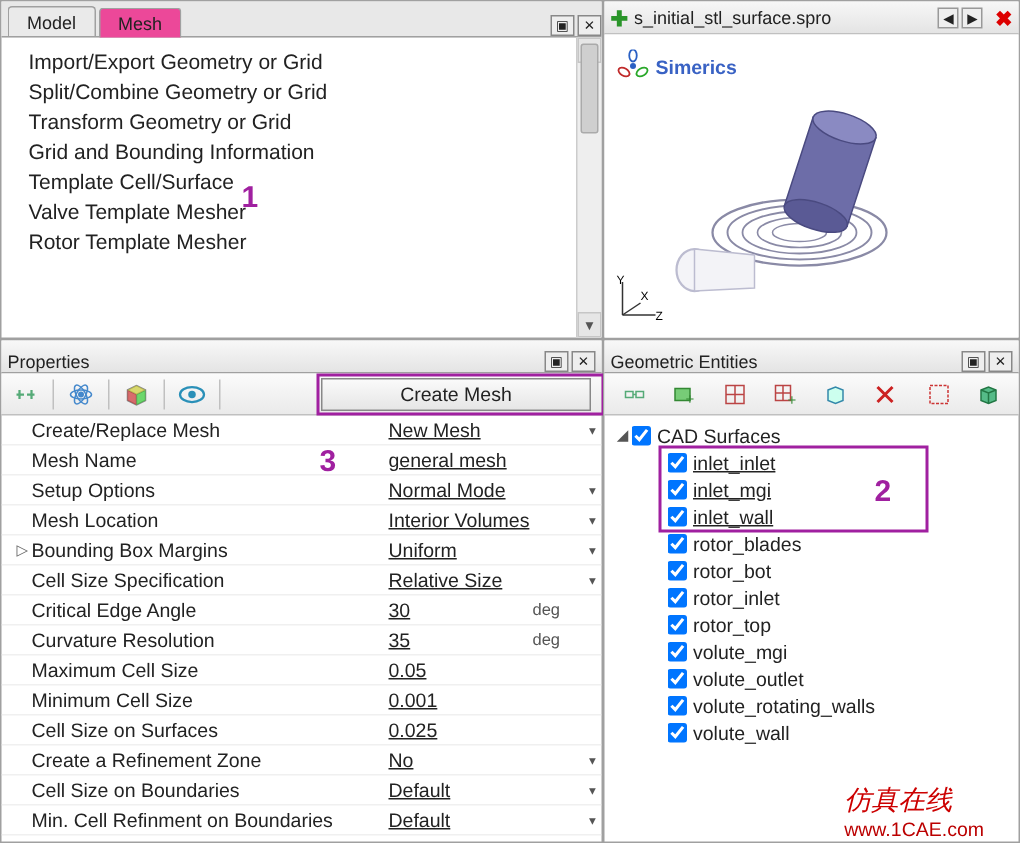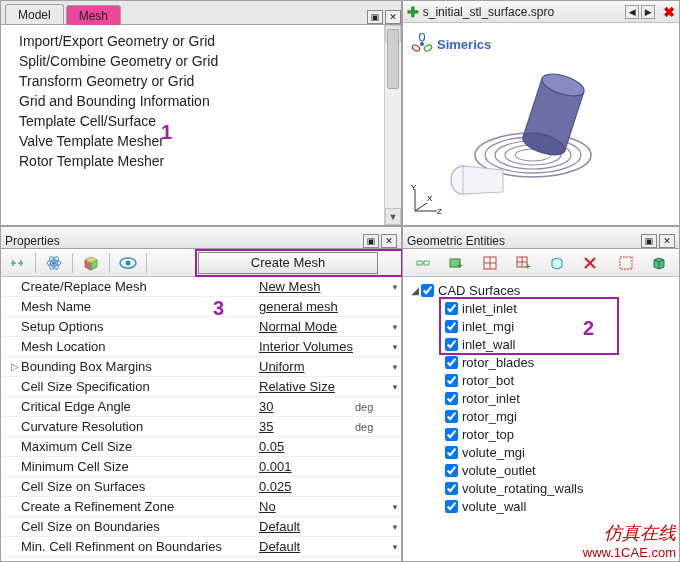--- a/index.html
+++ b/index.html
@@ -39,43 +39,43 @@
   .view-header .close-x { color:#d00; font-weight:bold; margin-left:8px; cursor:pointer; font-size:14px; }
   .view-body { position:relative; flex:1; height:calc(100% - 22px); background:#fff; }
   .logo { position:absolute; top:10px; left:8px; display:flex; align-items:center; gap:4px; color:#3962c4; font-weight:600; font-size:13px; }
   .axis { position:absolute; bottom:6px; left:6px; font-size:10px; color:#333; }
 
   
   .bottom-left {}
   .prop-toolbar { height:28px; display:flex; align-items:center; border-bottom:1px solid #c0c0c0; background:linear-gradient(#fbfbfb,#eaeaea); }
   .tool-btn { width:32px; height:24px; border:1px solid transparent; display:flex; align-items:center; justify-content:center; cursor:pointer; }
   .vsep { width:1px; height:20px; background:#c0c0c0; margin:0 2px; }
-  .create-mesh-btn { flex:0 0 auto; width:180px; height:22px; border:1px solid #888; background:linear-gradient(#fafafa,#e6e6e6); display:flex; align-items:center; justify-content:center; cursor:pointer; margin-right:22px; }
+  .create-mesh-btn { flex:0 0 auto; width:180px; height:22px; border:1px solid #888; background:linear-gradient(#fafafa,#e6e6e6); display:flex; align-items:center; justify-content:center; cursor:pointer; margin-right:6px; }
   .create-mesh-wrap { outline:2px solid #a020a0; padding:1px; margin-left:auto; }
 
   .prop-grid { flex:1; overflow:auto; }
   .prop-row { display:flex; align-items:center; height:20px; padding-left:10px; border-bottom:1px solid #f0f0f0; font-size:13px; }
   .prop-row .expander { width:10px; color:#666; font-size:10px; }
   .prop-row .label { flex:0 0 238px; }
   .prop-row .value { flex:1;text-decoration:underline; }
   .prop-row .unit { flex:0 0 34px; color:#555; font-size:11px; }
   .prop-row .dd { width:12px; text-align:center; color:#555; font-size:9px; }
 
   
   .ent-toolbar { height:28px; display:flex; align-items:center; gap:2px; border-bottom:1px solid #c0c0c0; background:linear-gradient(#fbfbfb,#eaeaea); padding:0 4px; }
   .ent-tree { flex:1; overflow:auto; padding:4px 2px; font-size:13px; }
   .ent-row { display:flex; align-items:center; height:18px; padding-left:4px; cursor:pointer; }
   .ent-row .exp { width:12px; font-size:10px; color:#555; text-align:center; }
   .ent-row input[type=checkbox] { margin:0 4px 0 0; width:13px; height:13px; }
   .ent-row.depth2 { padding-left:40px; }
-  .highlight-box2 { outline:2px solid #a020a0; }
+  .highlight-box2 { outline:2px solid #a020a0;text-decoration:underline; }
 
   .annot { position:absolute; color:#a020a0; font-weight:bold; font-size:20px; pointer-events:none; }
 
-  .watermark { position:absolute; right:4px; bottom:2px; font-size:18px; color:#c00; font-family:"SimSun","Microsoft YaHei",sans-serif; font-style:italic; pointer-events:none; text-shadow:0 0 2px #fff;text-align:right; }
+  .watermark { position:absolute; right:24px; bottom:2px; font-size:18px; color:#c00; font-family:"SimSun","Microsoft YaHei",sans-serif; font-style:italic; pointer-events:none; text-shadow:0 0 2px #fff; }
   .watermark .url { display:block; font-size:13px; color:#b00; font-style:normal; }
 </style>
 </head>
 <body>
 
 <div class="container">
 
   <div class="panel top-left">
     <div class="tab-strip">
       <div class="tab">Model</div>
@@ -388,24 +388,20 @@
           <div class="ent-row depth2">
             <input type="checkbox" checked="" style="">
             <span>rotor_bot</span>
           </div>
           <div class="ent-row depth2">
             <input type="checkbox" checked="" style="">
             <span>rotor_inlet</span>
           </div>
           <div class="ent-row depth2">
             <input type="checkbox" checked="" style="">
-            <span>rotor_mgi</span>
-          </div>
-          <div class="ent-row depth2">
-            <input type="checkbox" checked="" style="">
             <span>rotor_top</span>
           </div>
           <div class="ent-row depth2">
             <input type="checkbox" checked="" style="">
             <span>volute_mgi</span>
           </div>
           <div class="ent-row depth2">
             <input type="checkbox" checked="" style="">
             <span>volute_outlet</span>
           </div>

